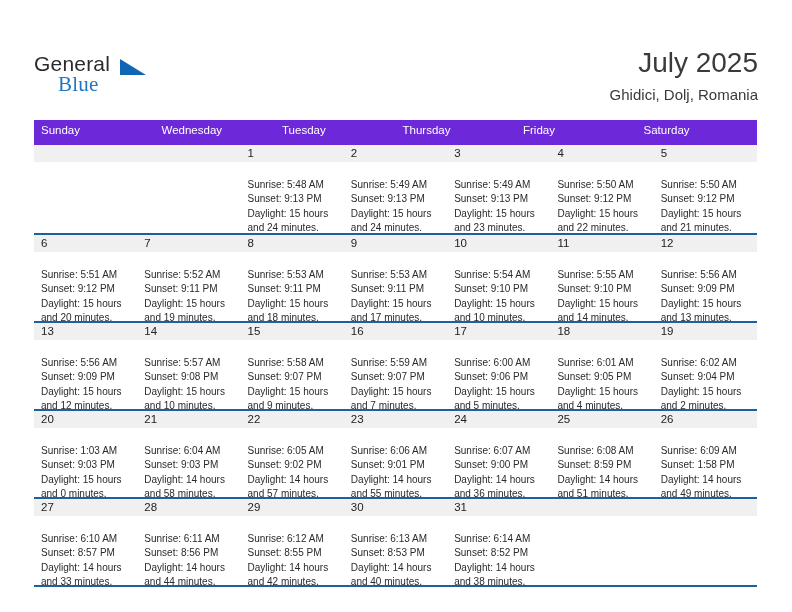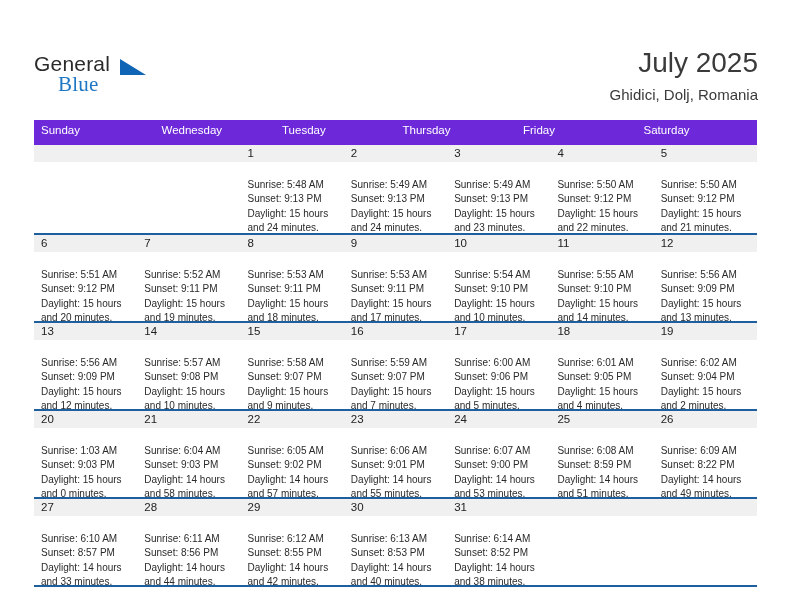--- a/index.html
+++ b/index.html
@@ -405,37 +405,37 @@
               <div>Daylight: 14 hours</div>
               <div>and 55 minutes.</div>
             </div>
           </div>
           <div class="daycell">
             <div class="daynum">24</div>
             <div class="details">
               <div>Sunrise: 6:07 AM</div>
               <div>Sunset: 9:00 PM</div>
               <div>Daylight: 14 hours</div>
-              <div>and 53 minutes.</div>
+              <div>and 36 minutes.</div>
             </div>
           </div>
           <div class="daycell">
             <div class="daynum">25</div>
             <div class="details">
               <div>Sunrise: 6:08 AM</div>
               <div>Sunset: 8:59 PM</div>
               <div>Daylight: 14 hours</div>
               <div>and 51 minutes.</div>
             </div>
           </div>
           <div class="daycell">
             <div class="daynum">26</div>
             <div class="details">
               <div>Sunrise: 6:09 AM</div>
-              <div>Sunset: 8:22 PM</div>
+              <div>Sunset: 1:58 PM</div>
               <div>Daylight: 14 hours</div>
               <div>and 49 minutes.</div>
             </div>
           </div>
         </div>
         <div class="week">
           <div class="daycell">
             <div class="daynum">27</div>
             <div class="details">
               <div>Sunrise: 6:10 AM</div>

